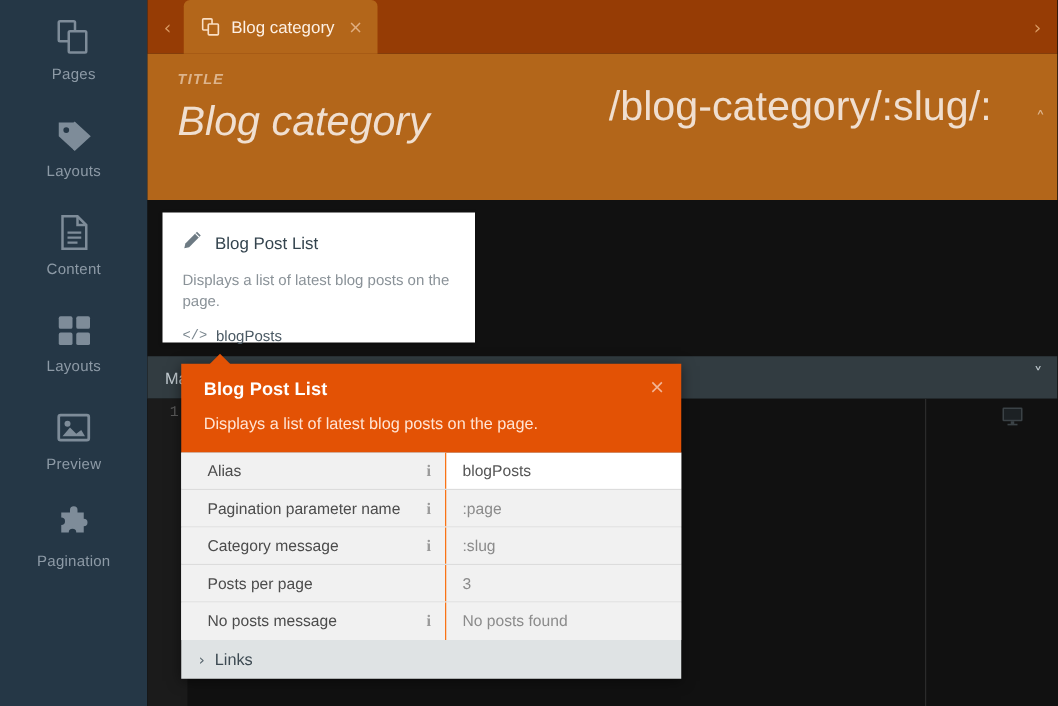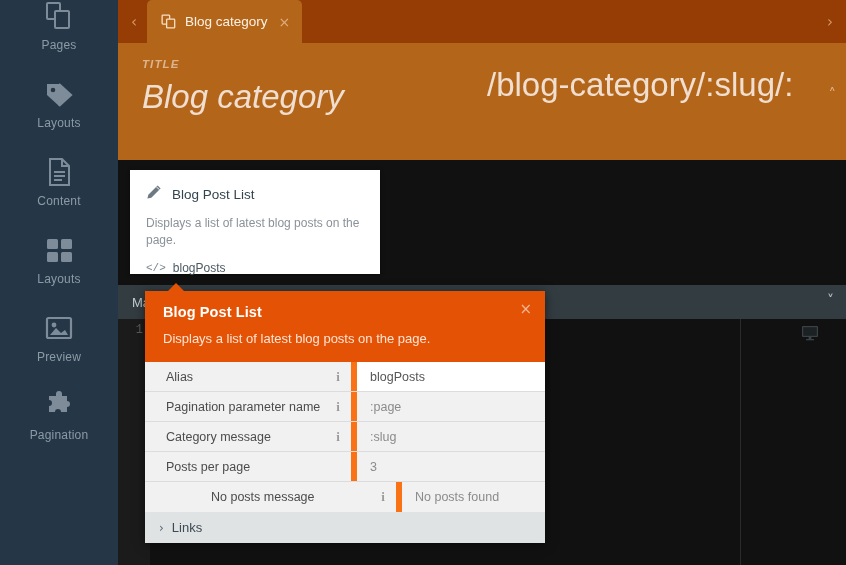--- a/index.html
+++ b/index.html
@@ -14,21 +14,21 @@
   
   #sidebar {
     position: absolute; left: 0; top: 0;
     width: 118px; height: 565px;
     background: #253746;
   }
   .side-item {
     position: relative;
     width: 118px; height: 78px;
     display: flex; flex-direction: column;
-    align-items: center; justify-content: flex-start;
+    align-items: center; justify-content: center;
     cursor: pointer;
   }
   .side-ico { width: 32px; height: 32px; display:block; }
   .side-ico svg { display:block; }
   .side-lab {
     margin-top: 7px;
     font-size: 12px;
     color: #8d9aa6;
     letter-spacing: .2px;
     line-height: 1;
@@ -205,28 +205,28 @@
   #popup-close {
     position: absolute; right: 13px; top: 11px;
     color: #f3b596; font-size: 15px; cursor: pointer;
     font-family: "DejaVu Sans", sans-serif; line-height: 1;
   }
   #prop-table { width: 100%; background: #f1f1f1; }
   .prop-row {
     display: flex; height: 30px; align-items: stretch;
     border-bottom: 1px solid #dcdcdc;
   }
-  .prop-row:last-of-type { border-bottom: none; padding-left: 45px; }
+  .prop-row:last-of-type { border-bottom: none; }
   .prop-label {
     width: 212px; flex: 0 0 212px;
     display: flex; align-items: center;
     padding-left: 21px; padding-right: 8px;
     font-size: 12.5px; color: #4c4c4c;
     background: #f1f1f1;
-    border-right: 6px solid #f97316;
+    border-right: 1px solid #f97316;
     position: relative;
   }
   .prop-label .lab-txt { flex: 1; }
   .prop-label .info-i {
     width: 10px; text-align: center;
     font-family: "Liberation Serif", serif;
     font-weight: bold; font-style: normal;
     font-size: 13px; color: #9a9a9a;
     margin-left: 6px; cursor: pointer;
   }

